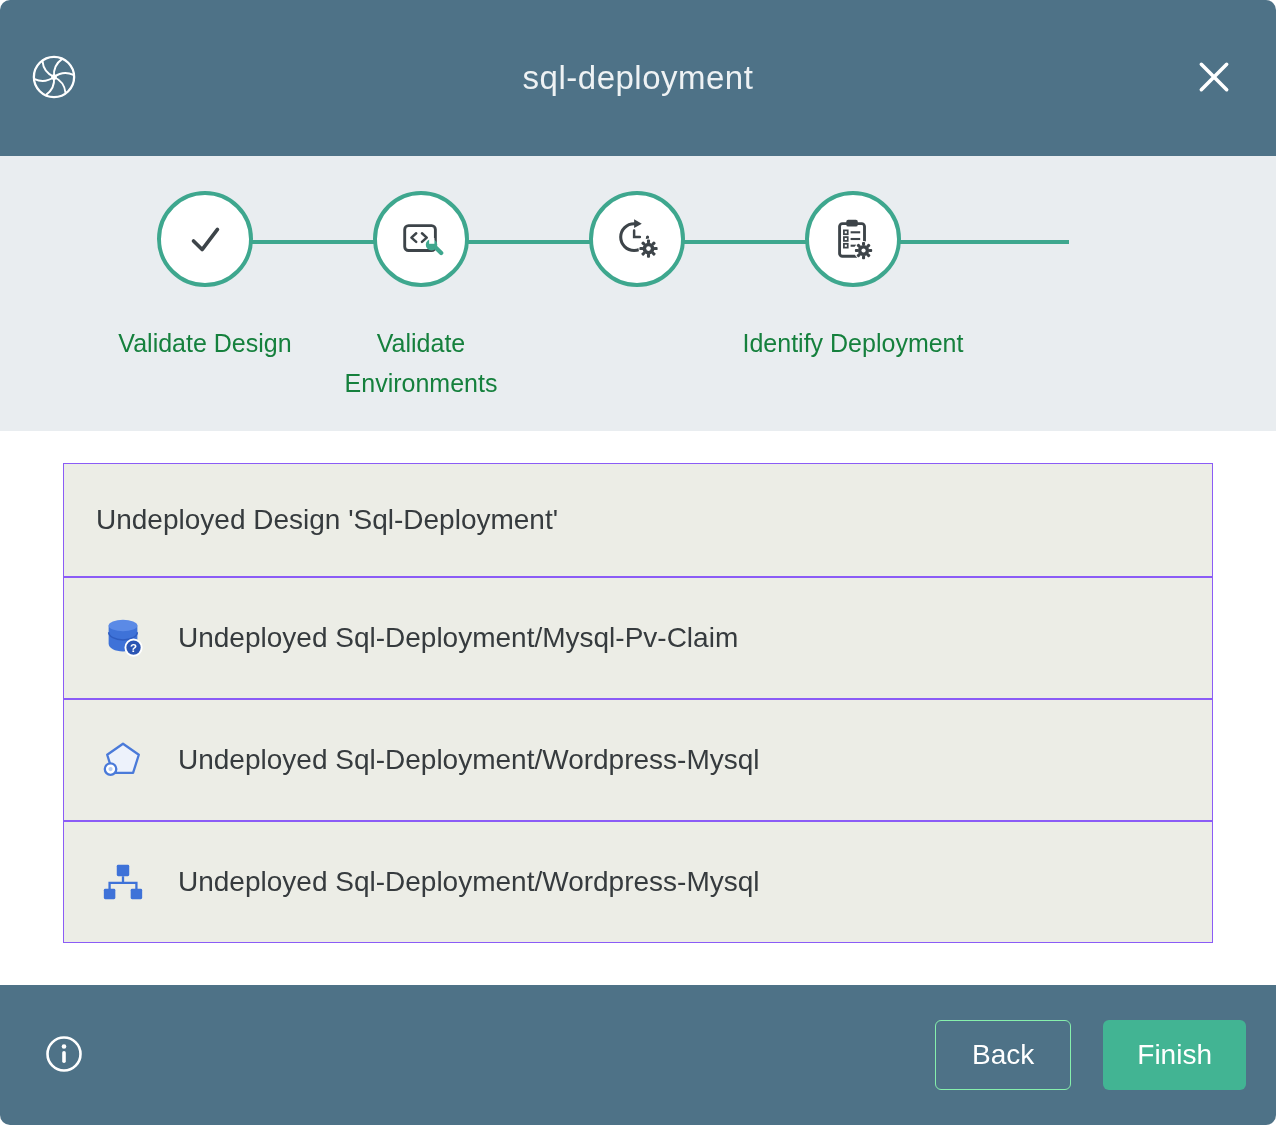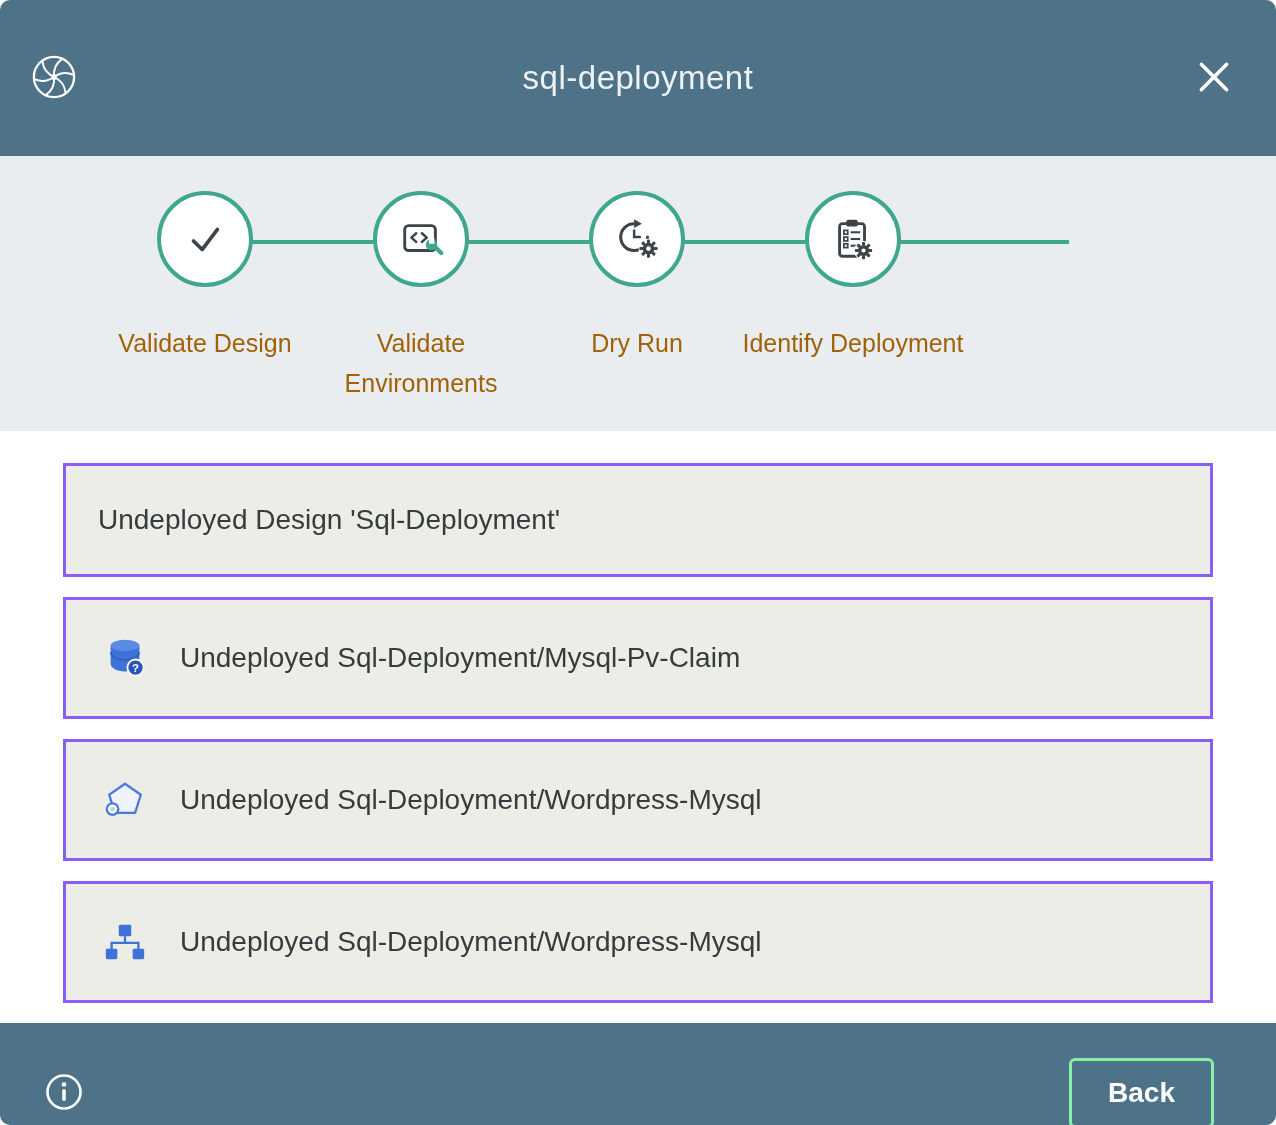--- a/index.html
+++ b/index.html
@@ -17,40 +17,40 @@
 
   
   .stepper { position:relative; height:275px; flex:none; background:var(--stepper-bg,#e9edf0); }
   .track { position:absolute; left:205px; top:84px; width:864px; height:4px;
            background:var(--accent-teal,#3ea78e); }
   .step { position:absolute; top:35px; width:230px; text-align:center; }
   .step.s1{left:90px} .step.s2{left:306px} .step.s3{left:522px} .step.s4{left:738px} .step.s5{left:954px}
   .circle { width:88px; height:88px; margin:0 auto; border:4px solid var(--accent-teal,#3ea78e);
             border-radius:50%; background:#fff; display:flex; align-items:center; justify-content:center; }
   .step.current .circle { background:#ccd6dc; }
-  .step .label { margin-top:36px; font-size:25px; line-height:40px; color:#a16207; }
+  .step .label { margin-top:36px; font-size:25px; line-height:40px; color:#15803d; }
 
   
   .content { flex:1; background:#fff; }
   .panel { margin:32px 0 0 63px; width:1150px; }
   .row { box-sizing:border-box; background:var(--panel-row-bg,#ecede6);
-         border:3px solid #8b5cf6; margin-bottom:20px; display:flex; align-items:center; }
+         border:1px solid #8b5cf6; margin-bottom:0; display:flex; align-items:center; }
   .row.header-row { height:114px; padding-left:32px; }
   .row.item-row { height:122px; padding-left:36px; }
   .row .txt { font-size:28px; color:#363b3e; }
   .row.item-row .txt { margin-left:32px; }
   .row .ric { width:46px; height:46px; flex:none; }
 
   
   .bottombar { height:140px; flex:none; background:var(--header-bg,#4e7287);
                display:flex; align-items:center; padding:0 30px; box-sizing:border-box; }
   .info-btn { width:44px; height:44px; margin-left:12px; background:none; border:none; padding:0; cursor:pointer; }
   .spacer { flex:1; }
   .btn { height:70px; font-size:28px; font-family:inherit; border-radius:6px; cursor:pointer; }
-  .btn-back { padding:0 36px; color:#ffffff; background:transparent; border:3px solid #86efac; margin-right:32px;font-weight:bold; }
+  .btn-back { padding:0 36px; color:#ffffff; background:transparent; border:1px solid #86efac; margin-right:32px; }
   .btn-finish { padding:0 34px; color:#ffffff; background:var(--finish-btn,#42b493); border:none; }
 </style>
 </head>
 <body>
 
 <div class="modal">
 
   <header class="topbar">
     <span class="logo">
       <svg width="46" height="46" viewBox="0 0 48 48">
@@ -118,21 +118,20 @@
               <rect x="-1.6" y="-9.5" width="3.2" height="4" rx="1" transform="rotate(180)"></rect>
               <rect x="-1.6" y="-9.5" width="3.2" height="4" rx="1" transform="rotate(225)"></rect>
               <rect x="-1.6" y="-9.5" width="3.2" height="4" rx="1" transform="rotate(270)"></rect>
               <rect x="-1.6" y="-9.5" width="3.2" height="4" rx="1" transform="rotate(315)"></rect>
               <circle r="6.2"></circle>
             </g>
             <circle r="2.4" fill="#ffffff"></circle>
           </g>
         </svg>
       </div>
-      <div class="label">Dry Run</div>
     </div>
 
     <div class="step s4">
       <div class="circle">
         <svg width="46" height="46" viewBox="0 0 48 48">
           <rect x="10" y="8" width="26" height="34" rx="3" fill="none" stroke="#3d4449" stroke-width="3"></rect>
           <rect x="17" y="4" width="12" height="7" rx="2" fill="#3d4449"></rect>
           <rect x="14.5" y="15" width="4" height="4" fill="none" stroke="#3d4449" stroke-width="1.8"></rect>
           <path d="M21.5 17 H 31.5" stroke="#3d4449" stroke-width="2.2"></path>
           <rect x="14.5" y="22" width="4" height="4" fill="none" stroke="#3d4449" stroke-width="1.8"></rect>
@@ -212,15 +211,16 @@
       <span>
         <svg width="40" height="40" viewBox="0 0 40 40">
           <circle cx="20" cy="20" r="16.5" fill="none" stroke="#ffffff" stroke-width="2.6"></circle>
           <circle cx="20" cy="12.5" r="2.3" fill="#ffffff"></circle>
           <rect x="18.2" y="17" width="3.6" height="12" rx="1.8" fill="#ffffff"></rect>
         </svg>
       </span>
     </button>
     <div class="spacer"></div>
     <button class="btn btn-back">Back</button>
+    <button class="btn btn-finish">Finish</button>
   </footer>
 
 </div>
 
 </body></html>

